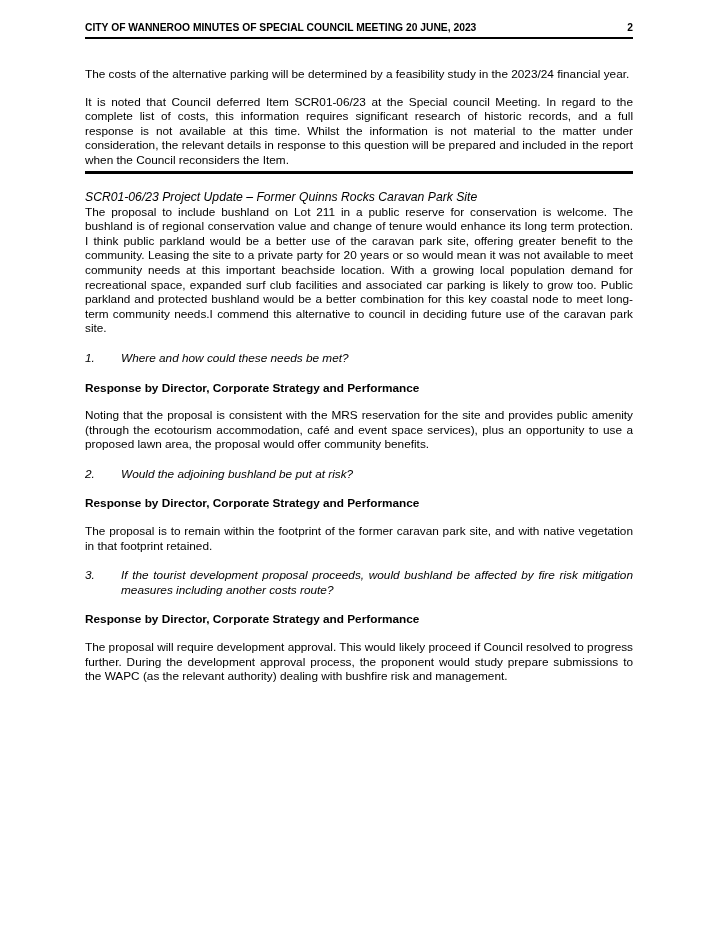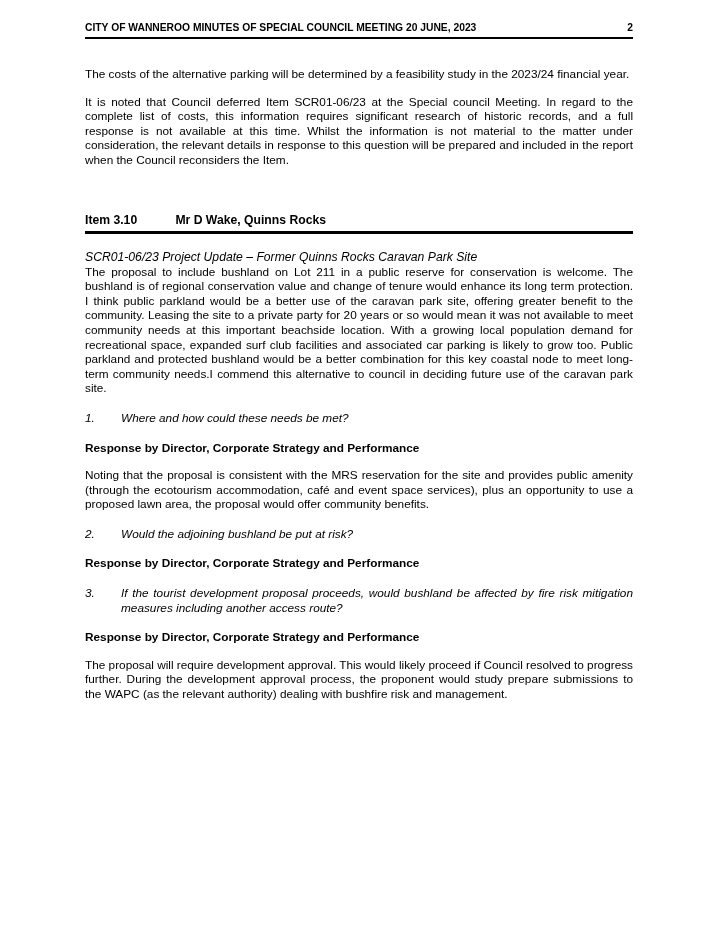--- a/index.html
+++ b/index.html
@@ -91,43 +91,40 @@
       <span>2</span>
     </div>
     <div class="header-rule"></div>
   </header>
 
   <p class="body just first-para">The costs of the alternative parking will be determined by a feasibility study in the 2023/24 financial year.</p>
 
 
   <p class="body just">It is noted that Council deferred Item SCR01-06/23 at the Special council Meeting. In regard to the complete list of costs, this information requires significant research of historic records, and a full response is not available at this time. Whilst the information is not material to the matter under consideration, the relevant details in response to this question will be prepared and included in the report when the Council reconsiders the Item.</p>
 
-  <div class="item-heading">
-    <span class="item-no">Item 3.10</span>
-    <span>Mr D Wake, Quinns Rocks</span>
-  </div>
   <div class="double-rule"></div>
 
   <p class="subject">SCR01-06/23 Project Update – Former Quinns Rocks Caravan Park Site</p>
 
   <p class="body just italic statement-text">The proposal to include bushland on Lot 211 in a public reserve for conservation is welcome. The bushland is of regional conservation value and change of tenure would enhance its long term protection.  I think public parkland would be a better use of the caravan park site, offering greater benefit to the community.  Leasing the site to a private party for 20 years or so would mean it was not available to meet community needs at this important beachside location.  With a growing local population demand for recreational space, expanded surf club facilities and associated car parking is likely to grow too.  Public parkland and protected bushland would be a better combination for this key coastal node to meet long-term community needs.I commend this alternative to council in deciding future use of the caravan park site.</p>
 
   <div class="question">
     <span class="q-no">1.</span>
     <span class="q-text">Where and how could these needs be met?</span>
   </div>
   <p class="h-bold">Response by Director, Corporate Strategy and Performance</p>
   <p class="body just">Noting that the proposal is consistent with the MRS reservation for the site and provides public amenity (through the ecotourism accommodation, café and event space services), plus an opportunity to use a proposed lawn area, the proposal would offer community benefits.</p>
 
   <div class="question">
     <span class="q-no">2.</span>
     <span class="q-text">Would the adjoining bushland be put at risk?</span>
   </div>
   <p class="h-bold">Response by Director, Corporate Strategy and Performance</p>
+  <p class="body just">The proposal is to remain within the footprint of the former caravan park site, and with native vegetation in that footprint retained.</p>
 
   <div class="question">
     <span class="q-no">3.</span>
-    <span class="q-text">If the tourist development proposal proceeds, would bushland be affected by fire risk mitigation measures including another access route?</span>
+    <span class="q-text">If the tourist development proposal proceeds, would bushland be affected by fire risk mitigation measures including another costs route?</span>
   </div>
   <p class="h-bold">Response by Director, Corporate Strategy and Performance</p>
   <p class="body just">The proposal will require development approval.  This would likely proceed if Council resolved to progress further.  During the development approval process, the proponent would study prepare submissions to the WAPC (as the relevant authority) dealing with bushfire risk and management.</p>
 
 </div>
 
 </body></html>

